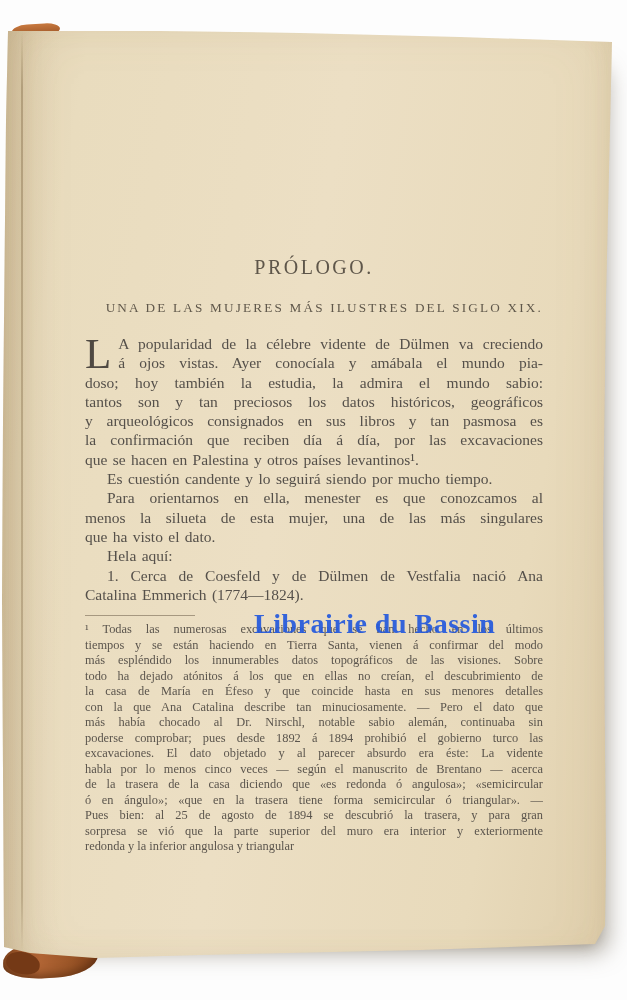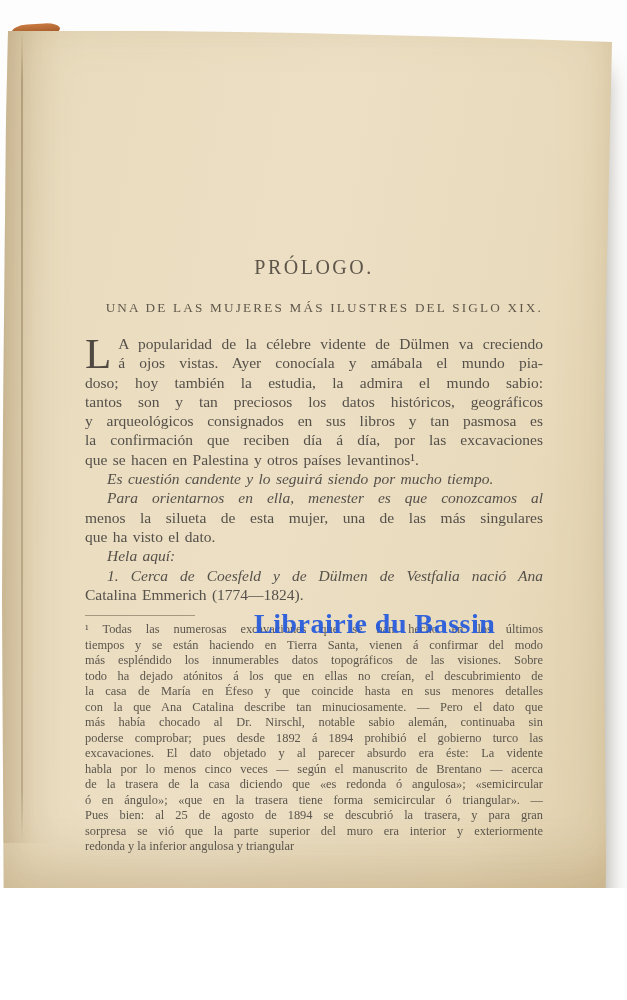--- a/index.html
+++ b/index.html
@@ -1,17 +1,17 @@
 <!DOCTYPE html>
 <html><head>
 <meta charset="utf-8">
 <style>
   html,body{margin:0;padding:0;background:#ffffff;}
   .photo{
-    position:relative;width:627px;height:888px;background:#fdfdfd;overflow:hidden;
+    position:relative;width:627px;height:1000px;background:#fdfdfd;overflow:hidden;
     font-family:"Liberation Serif",serif;
   }
   
   .cover-top{
     position:absolute;left:12px;top:24px;width:48px;height:12px;z-index:1;
     background:linear-gradient(to bottom,#c8793f,#9c5526);
     border-radius:45%/70%;transform:rotate(-4deg);
   }
   .cover-bottom{
     position:absolute;left:3px;top:942px;width:95px;height:36px;z-index:1;
@@ -55,21 +55,21 @@
     letter-spacing:2.5px;color:#5e564a;
   }
   .subtitle{
     top:300px;text-align:right;font-size:13.2px;line-height:15px;
     letter-spacing:2.2px;color:#60584b;white-space:nowrap;
   }
   .body-text{
     top:334px;font-size:15.5px;line-height:19.3px;color:#55504a;word-spacing:1.5px;
   }
   .para{margin:0;}
-  .para.ind .tl:first-child{text-indent:22px;font-style:italic;}
+  .para.ind .tl:first-child{text-indent:22px;}
   .dropcap{
     float:left;font-size:43px;line-height:31px;padding:4px 7px 0 0;color:#4f4942;
   }
   .tl{text-align:justify;text-align-last:justify;}
   .tl.last{text-align:justify;text-align-last:left;}
   .footnote-rule{
     position:absolute;left:85px;top:615px;width:110px;height:1px;z-index:3;
     background:rgba(110,95,75,.55);
   }
   .footnote{

